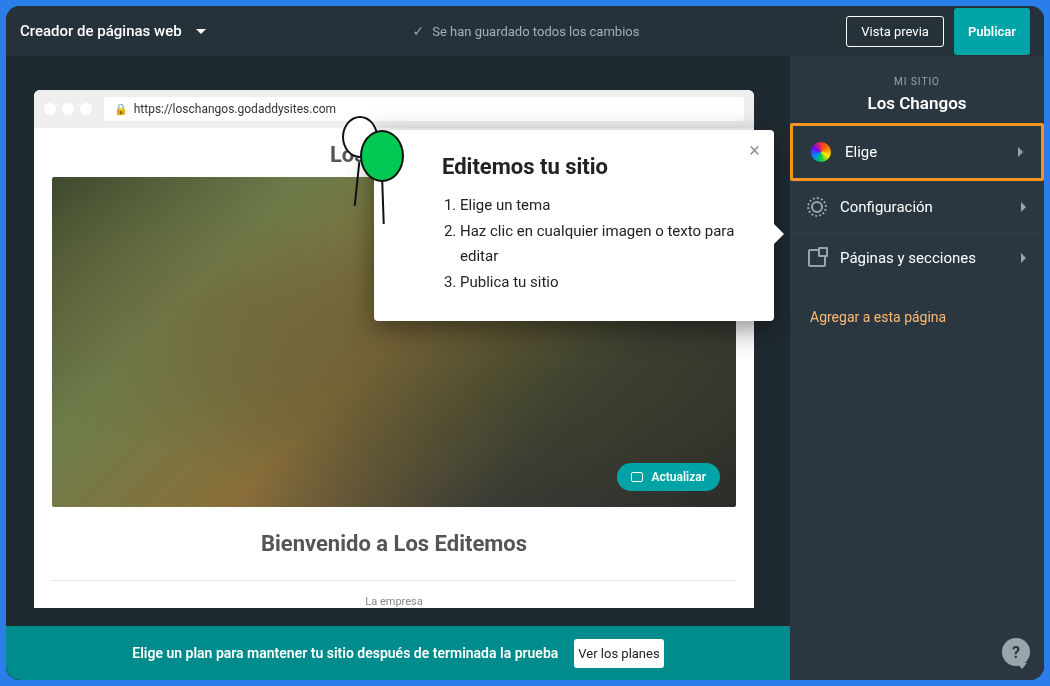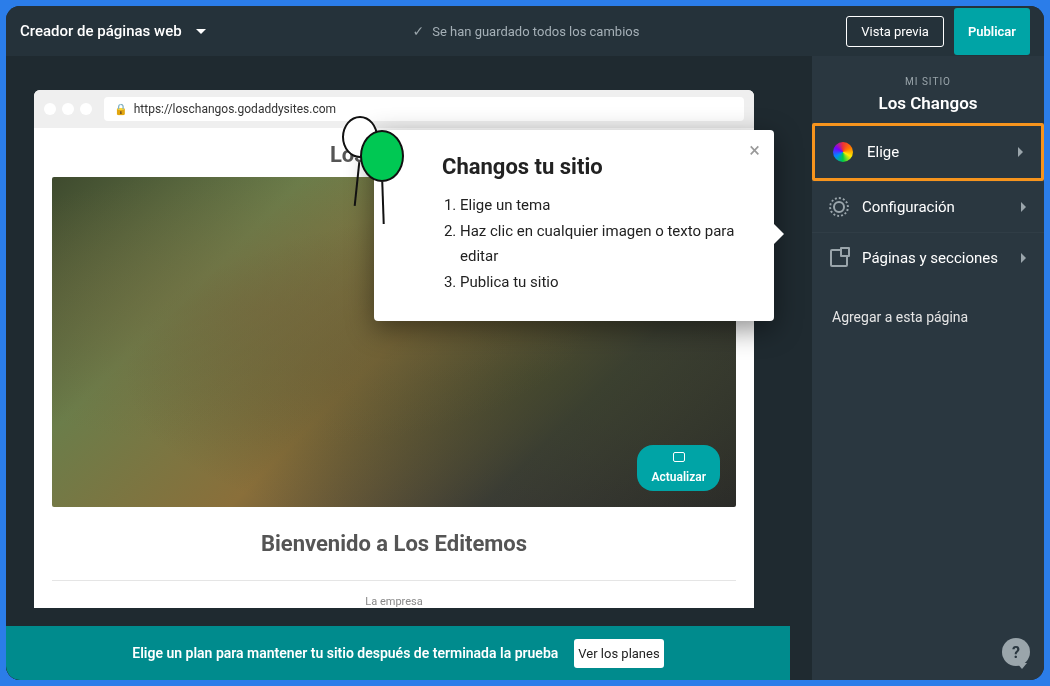--- a/index.html
+++ b/index.html
@@ -22,41 +22,41 @@
     .browser-frame { background: #fff; width: 720px; border-radius: 6px 6px 0 0; overflow: hidden; }
     .browser-chrome { height: 38px; background: #efefef; display: flex; align-items: center; padding: 0 10px; gap: 12px; }
     .dots { display: flex; gap: 6px; }
     .dot { width: 12px; height: 12px; border-radius: 50%; background: #fff; }
     .url-bar { flex: 1; background: #fff; border-radius: 4px; height: 24px; display: flex; align-items: center; padding: 0 10px; font-size: 12px; color: #333; gap: 6px; }
     .lock-icon { color:#999; font-size:11px; }
     .browser-body { padding: 14px 18px 0; }
     .page-title { text-align: center; font-size: 22px; font-weight: 700; color: #555; margin-bottom: 10px; }
     .hero { position: relative; height: 330px; background: linear-gradient(135deg,#3e4a2e 0%, #6b7d4a 25%, #8a6f3a 50%, #3a3a36 75%, #2a2a28 100%); border-radius: 2px; overflow:hidden; }
     .hero::before { content:""; position:absolute; inset:0; background: radial-gradient(ellipse at 30% 40%, rgba(120,100,60,0.5) 0%, transparent 50%), radial-gradient(ellipse at 70% 60%, rgba(60,70,40,0.6) 0%, transparent 60%); }
-    .update-badge { position: absolute; right: 16px; bottom: 16px; background: #00a4a6; color: #fff; padding: 7px 14px; border-radius: 16px; font-size: 12px; font-weight: 600; display:flex; align-items:center; gap:8px; cursor:pointer;flex-direction:column; }
+    .update-badge { position: absolute; right: 16px; bottom: 16px; background: #00a4a6; color: #fff; padding: 7px 14px; border-radius: 16px; font-size: 12px; font-weight: 600; display:flex; align-items:center; gap:8px; cursor:pointer; }
     .cam-icon { width:12px; height:10px; border:1px solid #fff; border-radius:2px; position:relative; }
     .heading2 { text-align: center; font-size: 22px; font-weight: 700; color: #555; margin-top: 24px; }
     .subhead { text-align: center; font-size: 11px; color: #888; margin-top: 24px; border-top: 1px solid #e5e5e5; padding-top: 14px; }
 
     
-    .sidebar { width: 232px; background: #2a3740; color: #fff; display: flex; flex-direction: column; }
+    .sidebar { width: 254px; background: #2a3740; color: #fff; display: flex; flex-direction: column; }
     .sidebar-header { text-align: center; padding: 20px 0 10px; }
     .sidebar-eyebrow { font-size: 10px; letter-spacing: 1px; color: #9aa5ab; }
     .sidebar-title { font-size: 17px; font-weight: 600; margin-top: 6px; }
     .side-item { display: flex; align-items: center; padding: 16px 18px; gap: 14px; cursor: pointer; position: relative; border-top: 1px solid rgba(255,255,255,0.03); }
     .side-item.highlight { border: 3px solid #f7941d; border-radius: 2px; }
     .side-label { flex: 1; font-size: 15px; }
     .chevron-right { width:0; height:0; border-top:5px solid transparent; border-bottom:5px solid transparent; border-left:5px solid #9aa5ab; }
     .icon-circle { width: 20px; height: 20px; border-radius: 50%; background: conic-gradient(#e33 0deg, #f70 60deg, #fe0 120deg, #0c4 180deg, #08f 240deg, #70f 300deg, #e33 360deg); flex-shrink:0; }
     .icon-pages { width: 18px; height: 18px; border: 2px solid #9aa5ab; border-radius: 2px; position: relative; flex-shrink:0; }
     .icon-pages::after { content:""; position:absolute; top:-4px; right:-4px; width:6px; height:6px; background:#2a3740; border:2px solid #9aa5ab; border-radius:1px; }
     .icon-gear { width:18px; height:18px; position:relative; flex-shrink:0; }
     .icon-gear::before { content:""; position:absolute; inset:3px; border:2px solid #9aa5ab; border-radius:50%; }
     .icon-gear::after { content:""; position:absolute; inset:-1px; border:2px dotted #9aa5ab; border-radius:50%; }
-    .add-link { color: #e5e5e5; padding: 26px 20px; font-size: 14px; cursor: pointer; }
+    .add-link { color: #fdba74; padding: 26px 20px; font-size: 14px; cursor: pointer; }
 
     
     .popover { position: absolute; top: 74px; left: 368px; width: 400px; background: #fff; border-radius: 4px; box-shadow: 0 8px 28px rgba(0,0,0,0.45); padding: 24px 26px 26px; z-index: 30; }
     .popover::after { content:""; position:absolute; right:-10px; top:94px; width:0; height:0; border-top:10px solid transparent; border-bottom:10px solid transparent; border-left:10px solid #fff; }
     .pop-close { position:absolute; top:10px; right:14px; color:#999; font-size:20px; cursor:pointer; line-height:1; }
     .pop-title { font-size: 22px; font-weight: 700; color: #222; margin-bottom: 14px; margin-left: 42px; }
     .pop-list { font-size: 15px; color: #222; margin-left: 42px; padding-left: 18px; line-height: 1.7; }
     .balloons { position: absolute; left: -42px; top: -18px; }
     .balloon1, .balloon2 { position:absolute; border-radius: 50%; }
     .balloon1 { width:36px; height:42px; background:#fff; border:2px solid #111; left:10px; top:4px; }
@@ -120,21 +120,21 @@
       </div>
 
       <div class="popover">
         <div class="balloons">
           <div class="balloon1"></div>
           <div class="balloon2"></div>
           <div class="b-tail1"></div>
           <div class="b-tail2"></div>
         </div>
         <div class="pop-close">×</div>
-        <div class="pop-title">Changos tu sitio</div>
+        <div class="pop-title">Editemos tu sitio</div>
         <ol class="pop-list">
           <li>Elige un tema</li>
           <li>Haz clic en cualquier imagen o texto para editar</li>
           <li>Publica tu sitio</li>
         </ol>
       </div>
 
       <div class="banner">
         <span class="banner-text">Elige un plan para mantener tu sitio después de terminada la prueba</span>
         <button class="banner-btn">Ver los planes</button>

